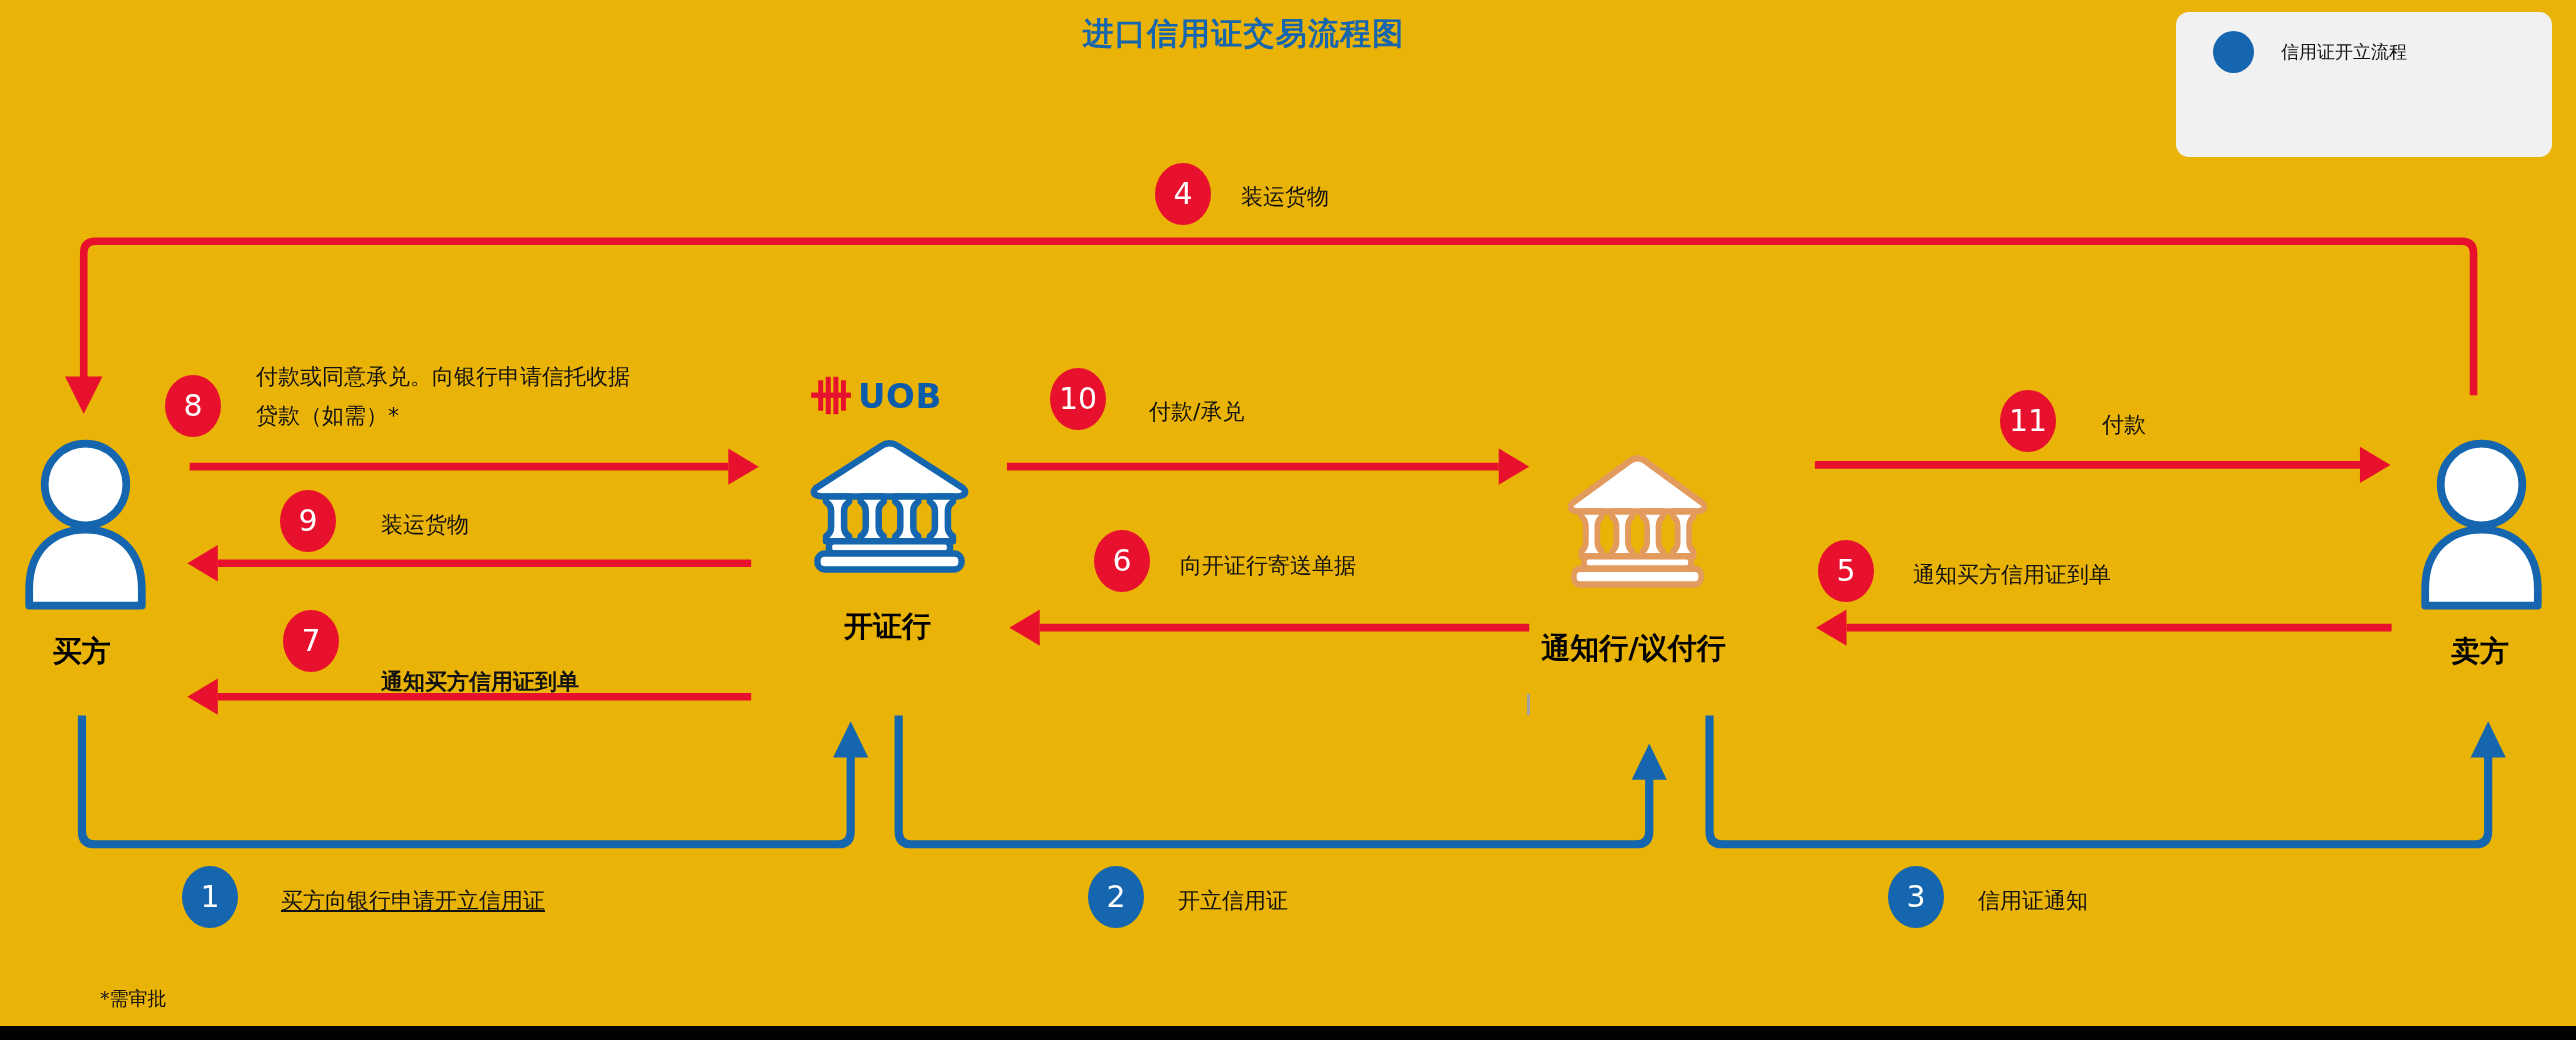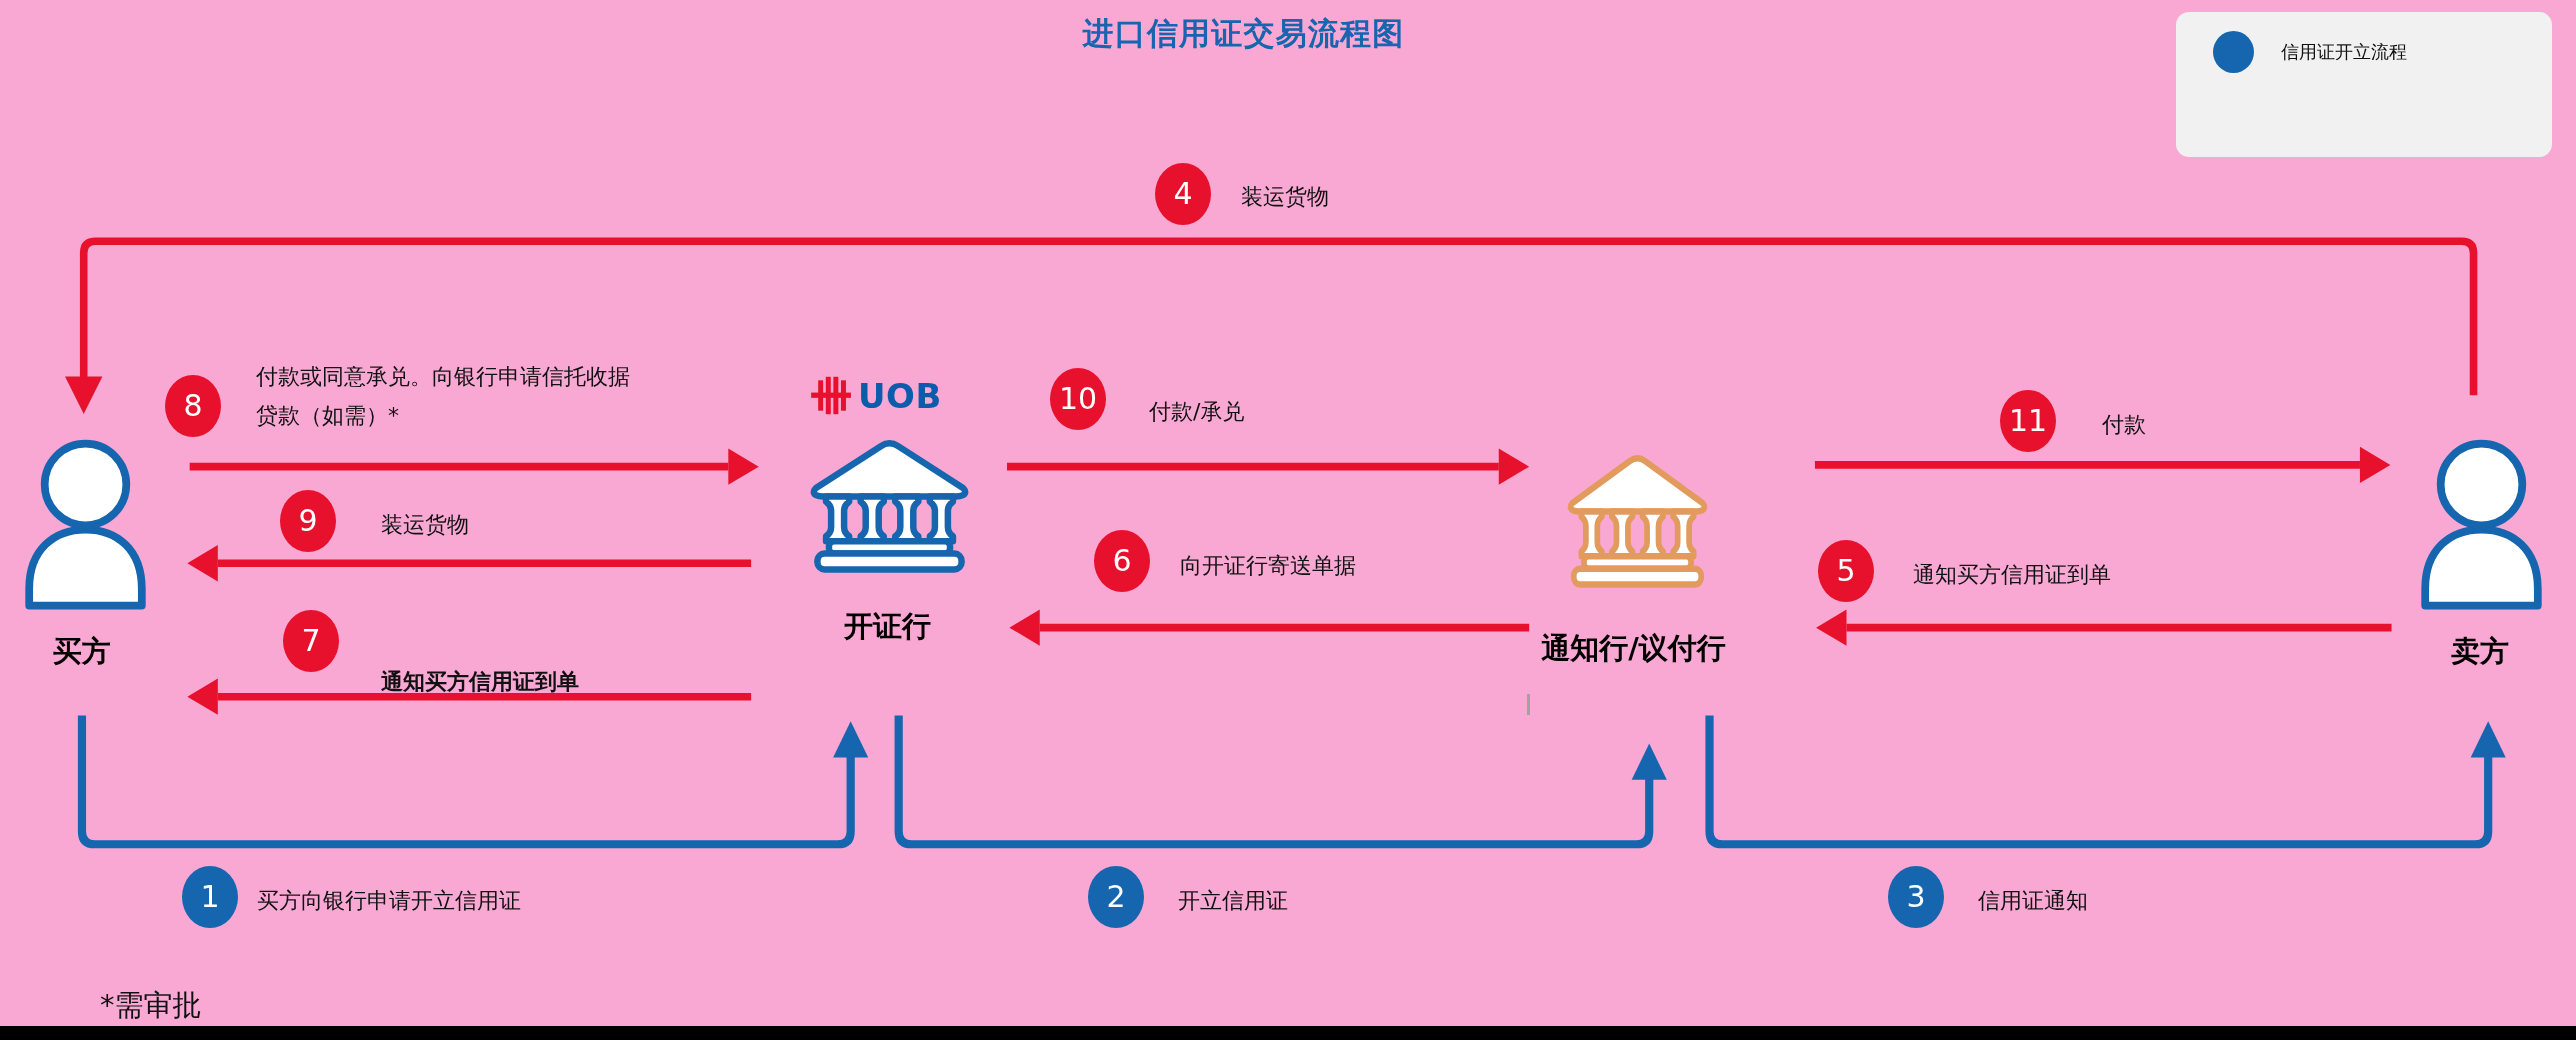--- a/index.html
+++ b/index.html
@@ -1,19 +1,19 @@
 <!DOCTYPE html>
 <html style="font-size:9.4px"><head>
 <meta charset="utf-8">
 <style>
   html,body{margin:0;padding:0;background:#fff;}
   #canvas{
     position:relative;
     width:2576px;height:1041px;
-    background:#f9a8d4;
+    background:#eab308;
     font-family:"DejaVu Sans",sans-serif;
     overflow:hidden;
   }
   .abs{position:absolute;}
   #title{
     left:948px;top:13px;width:591px;
     text-align:center;
     font-size:31px;font-weight:700;color:#1565af;
     letter-spacing:1.2px;
   }
@@ -46,21 +46,21 @@
     position:absolute;font-size:22px;color:#111;
     white-space:nowrap;line-height:39px;
   }
   .entity-label{
     position:absolute;font-size:29px;font-weight:700;color:#000;
     text-align:center;white-space:nowrap;
   }
   .icon-blue{color:#1565af;}
   .icon-orange{color:#e29a5d;}
   #bottom-bar{left:0;top:1026px;width:2576px;height:15px;background:#000;}
-  #footnote{left:100px;top:986px;font-size:29px;color:#111;}
+  #footnote{left:100px;top:986px;font-size:19px;color:#111;}
   #tick-mark{left:1527px;top:694px;width:2.9px;height:21px;background:#a2a2a2;}
 </style>
 </head>
 <body>
 
 <div id="canvas">
 
   <div id="title" class="abs">进口信用证交易流程图</div>
 
   <div id="legend" class="abs">
@@ -176,21 +176,21 @@
   <div class="step-text" style="left:256px;top:357px;">
     <div>付款或同意承兑。向银行申请信托收据</div>
     <div>贷款（如需）*</div>
   </div>
   <div class="step-text" style="left:381px;top:505px;">装运货物</div>
   <div class="step-text" style="left:381px;top:662px;font-weight:bold;">通知买方信用证到单</div>
   <div class="step-text" style="left:1149px;top:392px;">付款/承兑</div>
   <div class="step-text" style="left:1180px;top:546px;">向开证行寄送单据</div>
   <div class="step-text" style="left:2102px;top:405px;">付款</div>
   <div class="step-text" style="left:1913px;top:555px;">通知买方信用证到单</div>
-  <div class="step-text" style="left:257px;top:881px;">买方向银行申请开立信用证</div>
+  <div class="step-text" style="left:281px;top:881px;text-decoration:underline;">买方向银行申请开立信用证</div>
   <div class="step-text" style="left:1178px;top:881px;">开立信用证</div>
   <div class="step-text" style="left:1978px;top:881px;">信用证通知</div>
 
   <div id="tick-mark" class="abs"></div>
 
   <div id="footnote" class="abs">*需审批</div>
 
   <div id="bottom-bar" class="abs"></div>
 
 </div>

